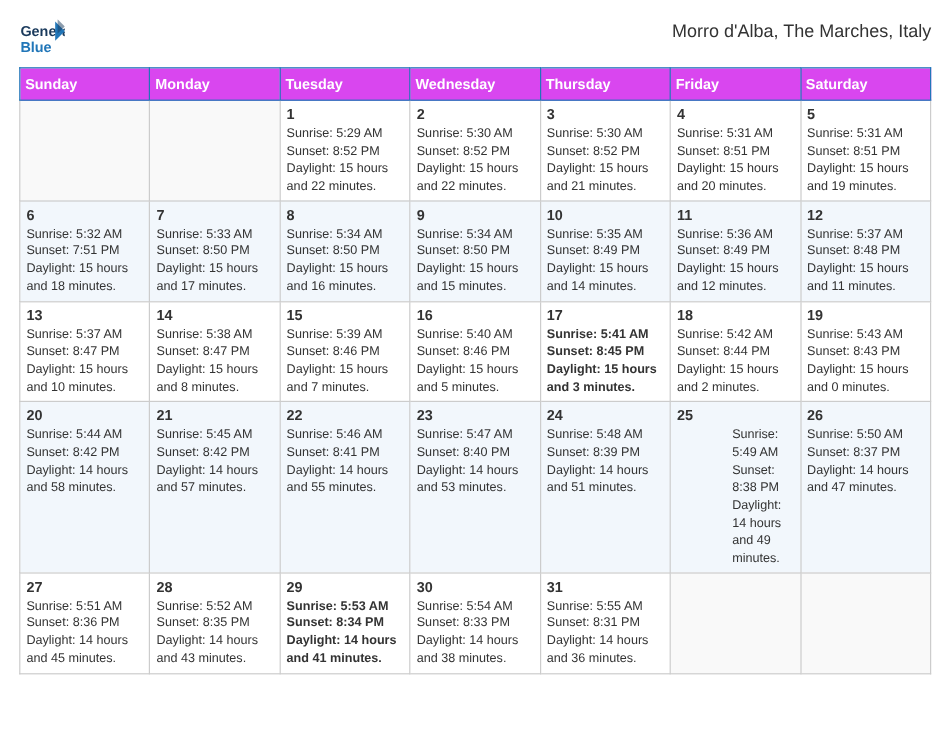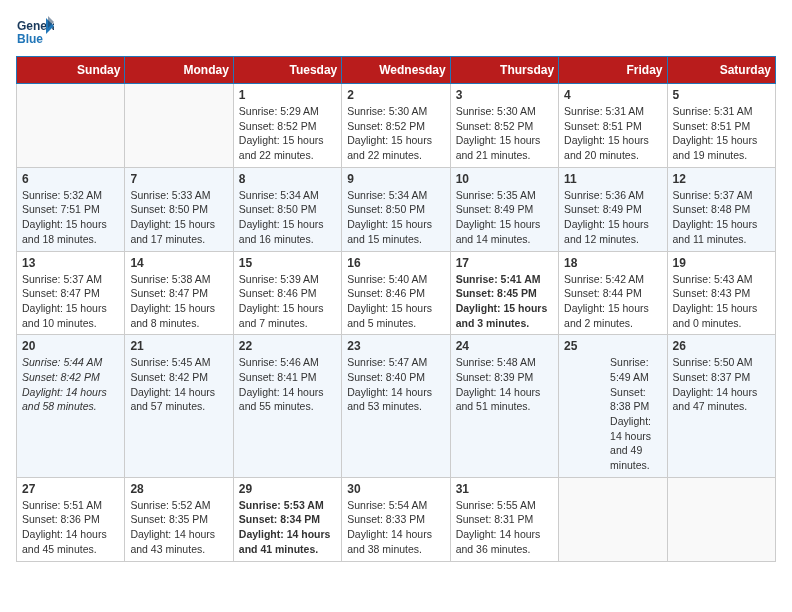--- a/index.html
+++ b/index.html
@@ -34,24 +34,24 @@
       font-size: 15px;
       color: #333;
       margin-top: 2px;
     }
     .calendar {
       width: 100%;
       border-collapse: collapse;
       font-size: 11px;
     }
     .calendar th {
-      background: #b91c1c;
+      background: #d946ef;
       color: #fff;
       padding: 6px 4px;
-      text-align: right;
+      text-align: left;
       font-size: 12px;
       border: 1px solid #2176b8;
     }
     .calendar td {
       border: 1px solid #ccc;
       vertical-align: top;
       padding: 4px 5px;
       width: calc(100% / 7);
       min-height: 70px;
       color: #333;
@@ -85,20 +85,21 @@
       <svg width="38" height="32" viewBox="0 0 38 32">
         <rect x="0" y="0" width="38" height="32" fill="white"></rect>
         <text x="1" y="14" font-family="Arial" font-weight="bold" font-size="12" fill="#1a3a5c">General</text>
         <text x="1" y="27" font-family="Arial" font-weight="bold" font-size="12" fill="#2176b8">Blue</text>
         <polygon points="30,2 38,10 30,18" fill="#2176b8"></polygon>
         <polygon points="32,0 38,6 32,12" fill="#1a3a5c" opacity="0.5"></polygon>
       </svg>
     </div>
   </div>
   <div class="title-block">
+    <div class="subtitle">Morro d'Alba, The Marches, Italy</div>
   </div>
 </div>
 
 <table class="calendar">
   <thead>
     <tr>
     <th>Sunday</th>
         <th>Monday</th>
         <th>Tuesday</th>
         <th>Wednesday</th>
@@ -245,21 +246,21 @@
           <span class="day-num">19</span>
           <div class="day-info" style="white-space: pre-line;">Sunrise: 5:43 AM
 Sunset: 8:43 PM
 Daylight: 15 hours
 and 0 minutes.</div>
         </td>
       </tr>
       <tr class="row-alt">
         <td>
           <span class="day-num">20</span>
-          <div class="day-info" style="white-space: pre-line; font-style: italic;">Sunrise: 5:44 AM
+          <div class="day-info" style="white-space: pre-line;">Sunrise: 5:44 AM
 Sunset: 8:42 PM
 Daylight: 14 hours
 and 58 minutes.</div>
         </td>
         <td>
           <span class="day-num">21</span>
           <div class="day-info" style="white-space: pre-line;">Sunrise: 5:45 AM
 Sunset: 8:42 PM
 Daylight: 14 hours
 and 57 minutes.</div>

